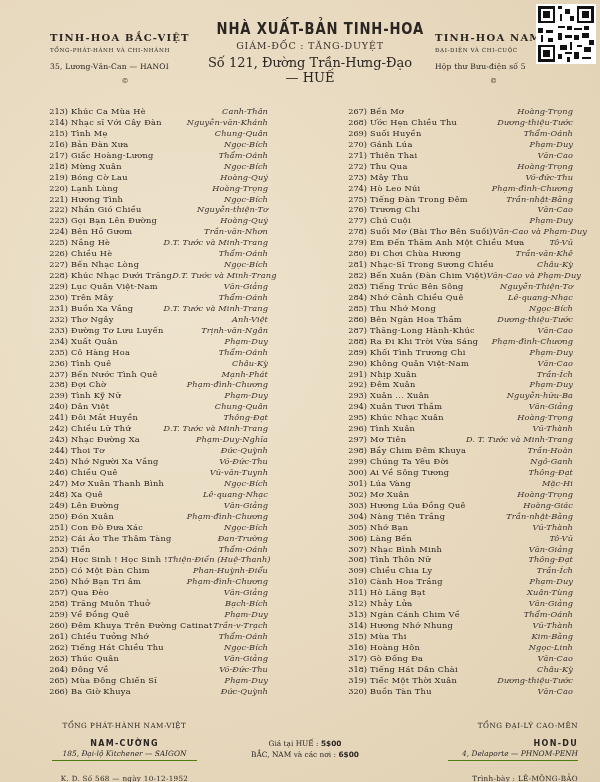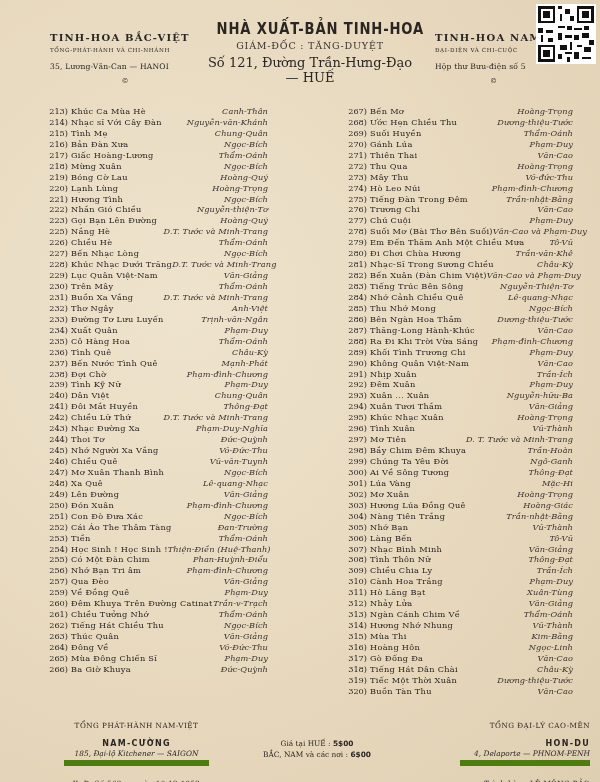--- a/index.html
+++ b/index.html
@@ -26,27 +26,27 @@
   .qr svg { width: 60px; height: 60px; display: block; }
 
   .col { position: absolute; top: 106px; font-size: 8.2px; line-height: 10.93px; }
   .col.left { left: 44px; width: 224px; }
   .col.right { left: 319px; width: 230px; margin-left: 24px; }
   .row { display: flex; justify-content: space-between; white-space: nowrap; }
   .num { display: inline-block; width: 24px; text-align: right; margin-right: 3px; }
   .song { letter-spacing: 0.3px; }
   .author { font-style: italic; color: #3b332d; letter-spacing: 0.1px; }
 
-  .footer { position: absolute; top: 715px; left: 12px; width: 528px; height: 67px; }
+  .footer { position: absolute; top: 715px; left: 0; width: 528px; height: 67px; }
   .ft-left { position: absolute; left: 52px; top: 6px; width: 145px; text-align: center; }
   .ft-right { position: absolute; left: 448px; top: 6px; width: 130px; text-align: right; }
   .ft-center { position: absolute; left: 230px; top: 24px; width: 150px; text-align: center; font-size: 7.4px; line-height: 10.5px; }
   .ft-label { font-size: 7.2px; letter-spacing: 0.5px; white-space: nowrap; }
   .ft-name { font-family: "DejaVu Sans", sans-serif; font-weight: bold; font-size: 8px; letter-spacing: 1.3px; margin-top: 9px; }
-  .ft-addr { font-style: italic; font-size: 7.4px; border-bottom: 6px solid #4d7c0f; padding-bottom: 2px; margin-top: 1px; white-space: nowrap; }
+  .ft-addr { font-style: italic; font-size: 7.4px; border-bottom: 1px solid #4d7c0f; padding-bottom: 2px; margin-top: 1px; white-space: nowrap; }
   .ft-extra { font-size: 7.2px; margin-top: 13px; white-space: nowrap; letter-spacing: 0.3px; }
   .price { font-family: "DejaVu Sans", sans-serif; font-weight: bold; }
 </style>
 </head>
 <body>
 
 <div class="header">
   <div class="hdr-left">
     <div class="hdr-name">TINH-HOA BẮC-VIỆT</div>
     <div class="hdr-sub">Tổng-phát-hành và chi-nhánh</div>
@@ -150,20 +150,24 @@
     </div>
     <div class="row">
       <span><span class="num">222)</span><span class="song">Nhắn Gió Chiều</span></span>
       <span class="author">Nguyễn-thiện-Tơ</span>
     </div>
     <div class="row">
       <span><span class="num">223)</span><span class="song">Gọi Bạn Lên Đường</span></span>
       <span class="author">Hoàng-Quý</span>
     </div>
     <div class="row">
+      <span><span class="num">224)</span><span class="song">Bên Hồ Gươm</span></span>
+      <span class="author">Trần-văn-Nhơn</span>
+    </div>
+    <div class="row">
       <span><span class="num">225)</span><span class="song">Nắng Hè</span></span>
       <span class="author">D.T. Tước và Minh-Trang</span>
     </div>
     <div class="row">
       <span><span class="num">226)</span><span class="song">Chiều Hè</span></span>
       <span class="author">Thẩm-Oánh</span>
     </div>
     <div class="row">
       <span><span class="num">227)</span><span class="song">Bến Nhạc Lòng</span></span>
       <span class="author">Ngọc-Bích</span>
@@ -280,20 +284,24 @@
       <span><span class="num">255)</span><span class="song">Có Một Đàn Chim</span></span>
       <span class="author">Phan-Huỳnh-Điểu</span>
     </div>
     <div class="row">
       <span><span class="num">256)</span><span class="song">Nhớ Bạn Tri âm</span></span>
       <span class="author">Phạm-đình-Chương</span>
     </div>
     <div class="row">
       <span><span class="num">257)</span><span class="song">Qua Đèo</span></span>
       <span class="author">Văn-Giảng</span>
+    </div>
+    <div class="row">
+      <span><span class="num">258)</span><span class="song">Trăng Muôn Thuở</span></span>
+      <span class="author">Bạch-Bích</span>
     </div>
     <div class="row">
       <span><span class="num">259)</span><span class="song">Về Đồng Quê</span></span>
       <span class="author">Phạm-Duy</span>
     </div>
     <div class="row">
       <span><span class="num">260)</span><span class="song">Đêm Khuya Trên Đường Catinat</span></span>
       <span class="author">Trần-v-Trạch</span>
     </div>
     <div class="row">

